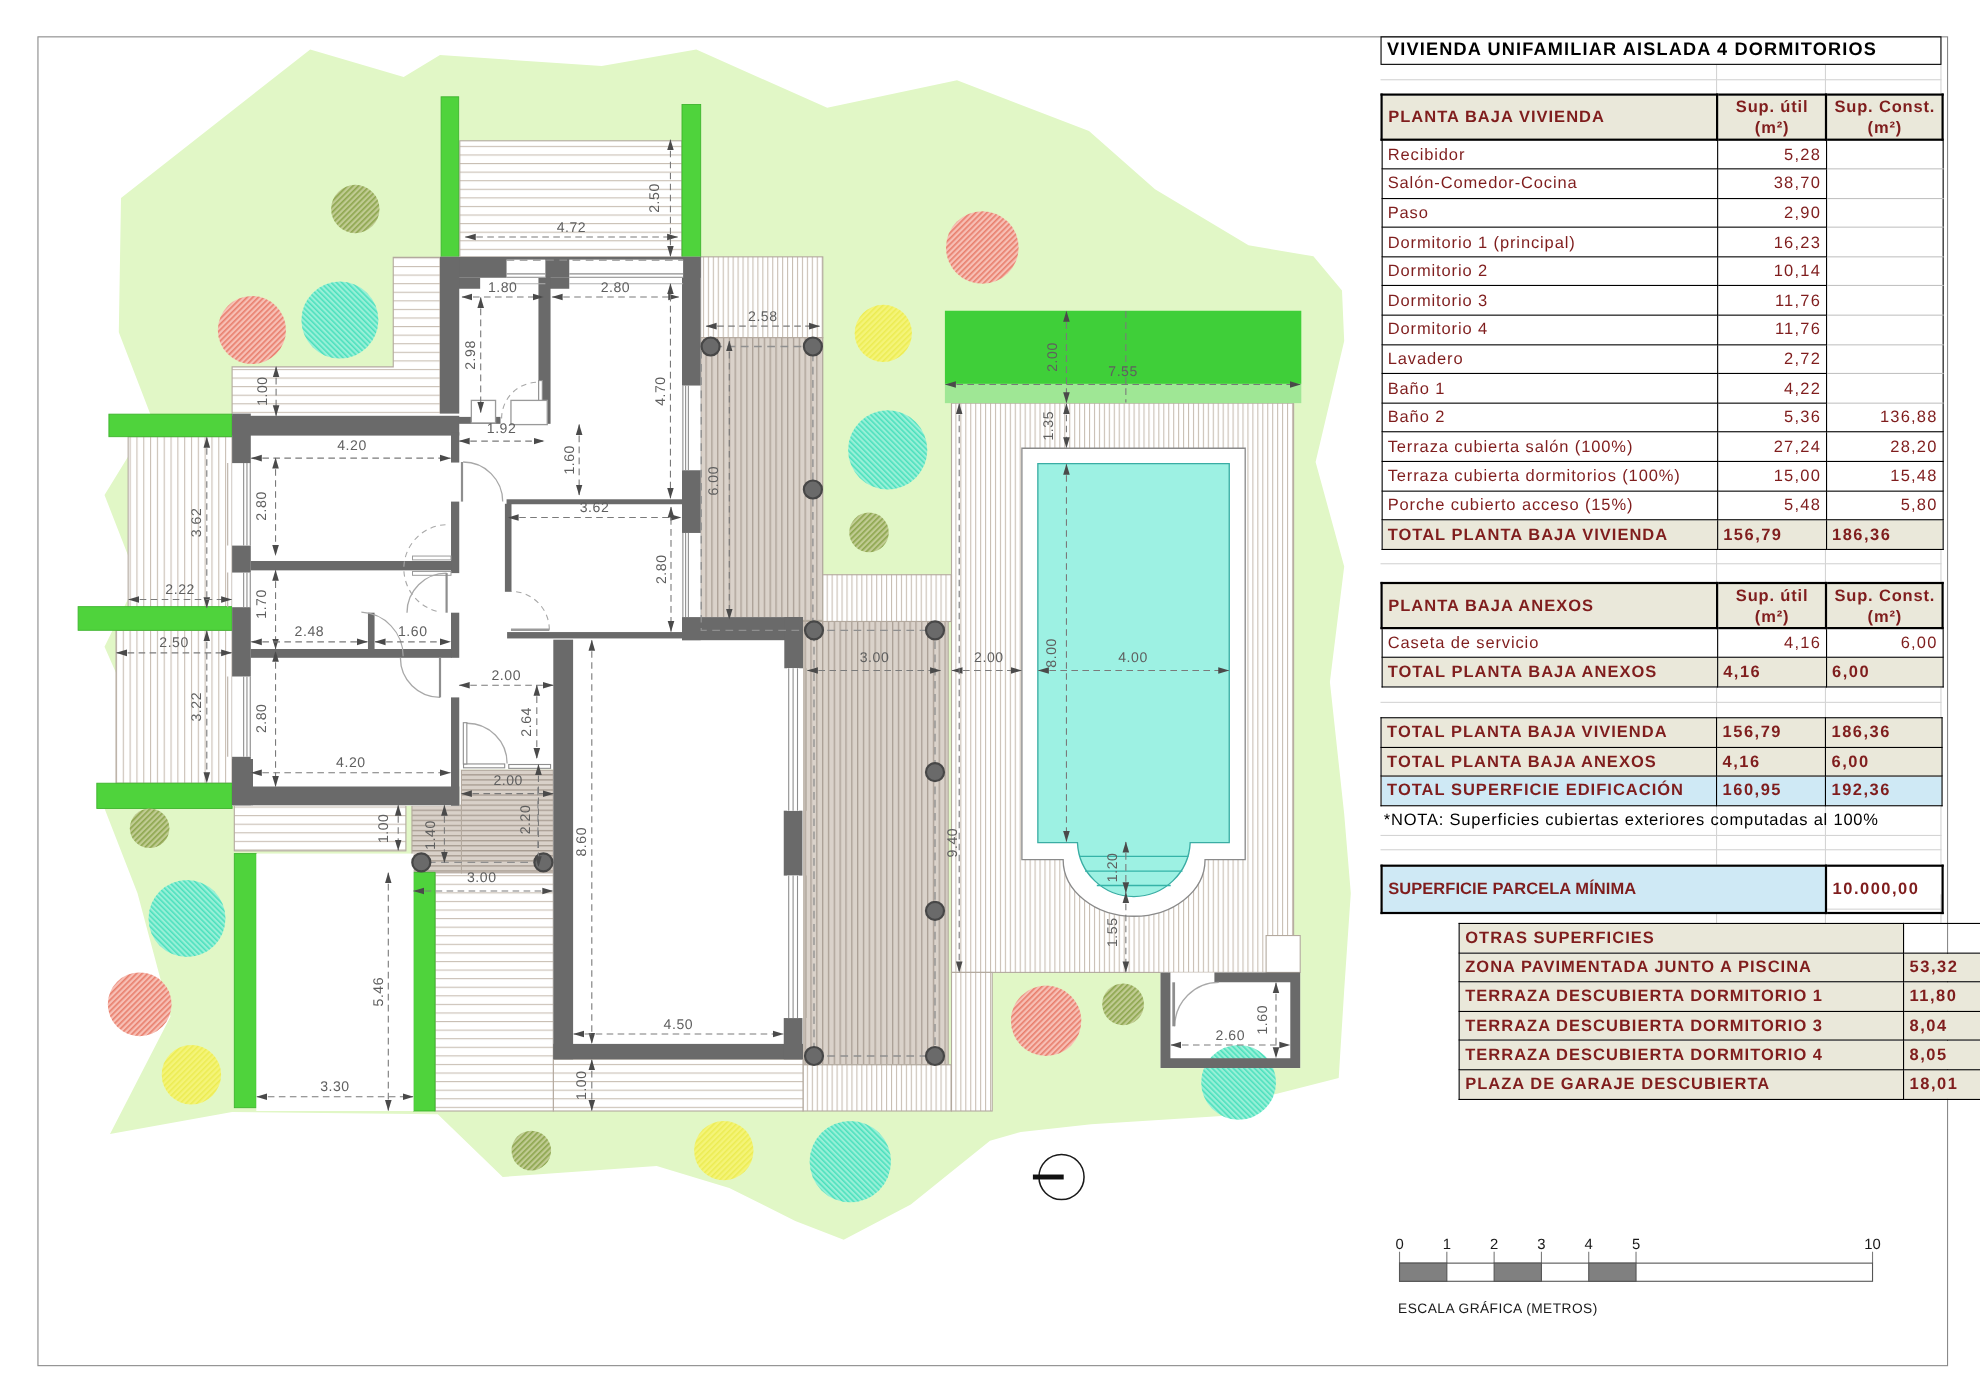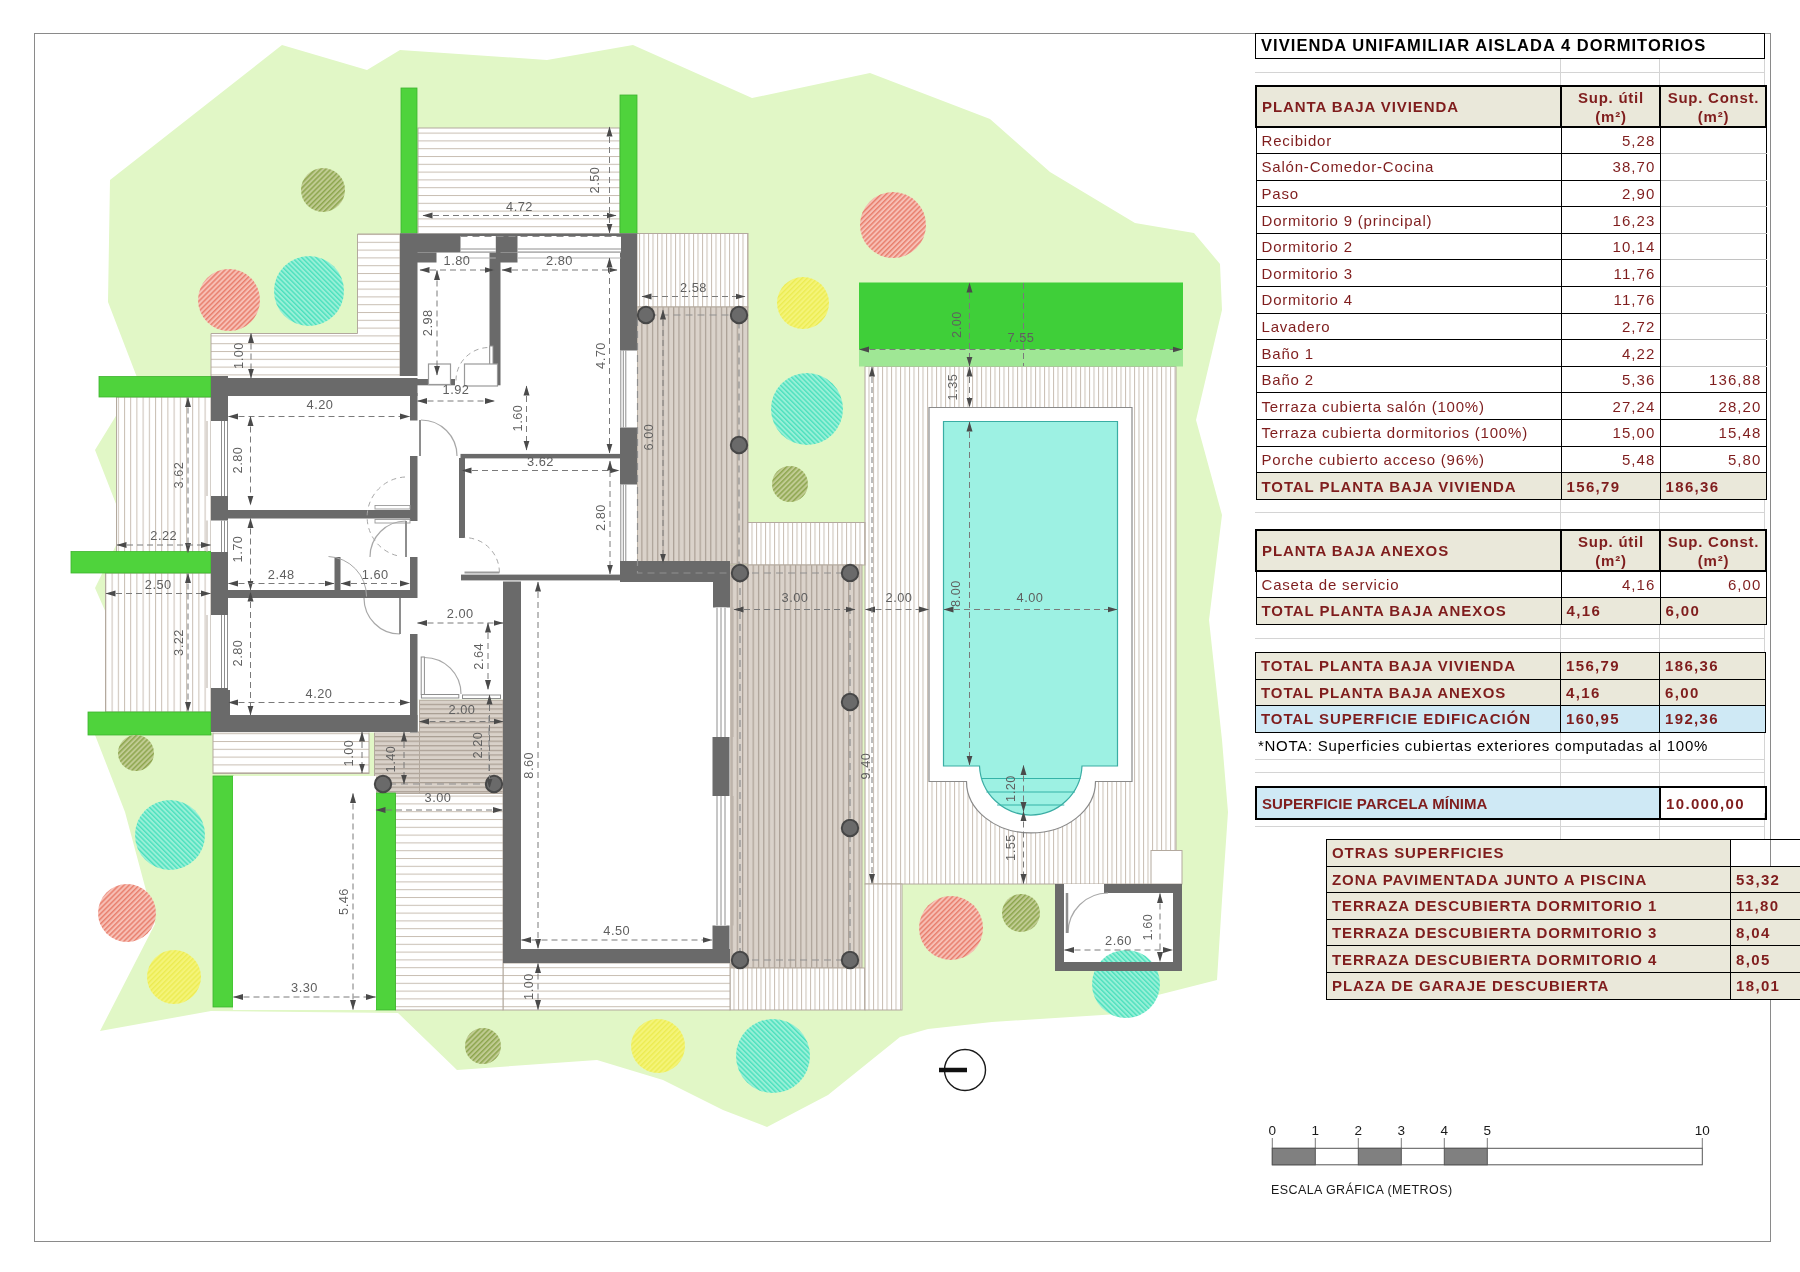--- a/index.html
+++ b/index.html
@@ -550,21 +550,21 @@
           <td>Salón-Comedor-Cocina</td>
           <td class="n">38,70</td>
           <td class="e"></td>
         </tr>
 <tr style="height:26.6px;">
           <td>Paso</td>
           <td class="n">2,90</td>
           <td class="e"></td>
         </tr>
 <tr style="height:26.6px;">
-          <td>Dormitorio 9 (principal)</td>
+          <td>Dormitorio 1 (principal)</td>
           <td class="n">16,23</td>
           <td class="e"></td>
         </tr>
 <tr style="height:26.6px;">
           <td>Dormitorio 2</td>
           <td class="n">10,14</td>
           <td class="e"></td>
         </tr>
 <tr style="height:26.6px;">
           <td>Dormitorio 3</td>
@@ -595,21 +595,21 @@
           <td>Terraza cubierta salón (100%)</td>
           <td class="n">27,24</td>
           <td class="n">28,20</td>
         </tr>
 <tr style="height:26.6px;">
           <td>Terraza cubierta dormitorios (100%)</td>
           <td class="n">15,00</td>
           <td class="n">15,48</td>
         </tr>
 <tr style="height:26.6px;">
-          <td>Porche cubierto acceso (96%)</td>
+          <td>Porche cubierto acceso (15%)</td>
           <td class="n">5,48</td>
           <td class="n">5,80</td>
         </tr>
 <tr style="height:26.6px;">
           <td class="bg b">TOTAL PLANTA BAJA VIVIENDA</td>
           <td class="bg nb">156,79</td>
           <td class="bg nb">186,36</td>
         </tr>
 </tbody>
     </table>
@@ -665,21 +665,21 @@
     </table>
 
 <div id="nota">*NOTA: Superficies cubiertas exteriores computadas al 100%</div>
 
 <table class="tb" id="t4" style="left:1255px;top:786px;width:510px;">
 <colgroup>
         <col style="width:404px">
         <col style="width:106px">
       </colgroup>
 <tbody>
-        <tr style="height:32px;">
+        <tr style="height:43px;">
           <td class="bl b" style="border-width:2px;letter-spacing:0.05px;">SUPERFICIE PARCELA MÍNIMA</td>
           <td class="nb" style="border-width:2px;">10.000,00</td>
         </tr>
 </tbody>
     </table>
 
 <table class="tb" id="t5" style="left:1326px;top:839px;width:510px;">
 <colgroup>
         <col style="width:404px">
         <col style="width:106px">

